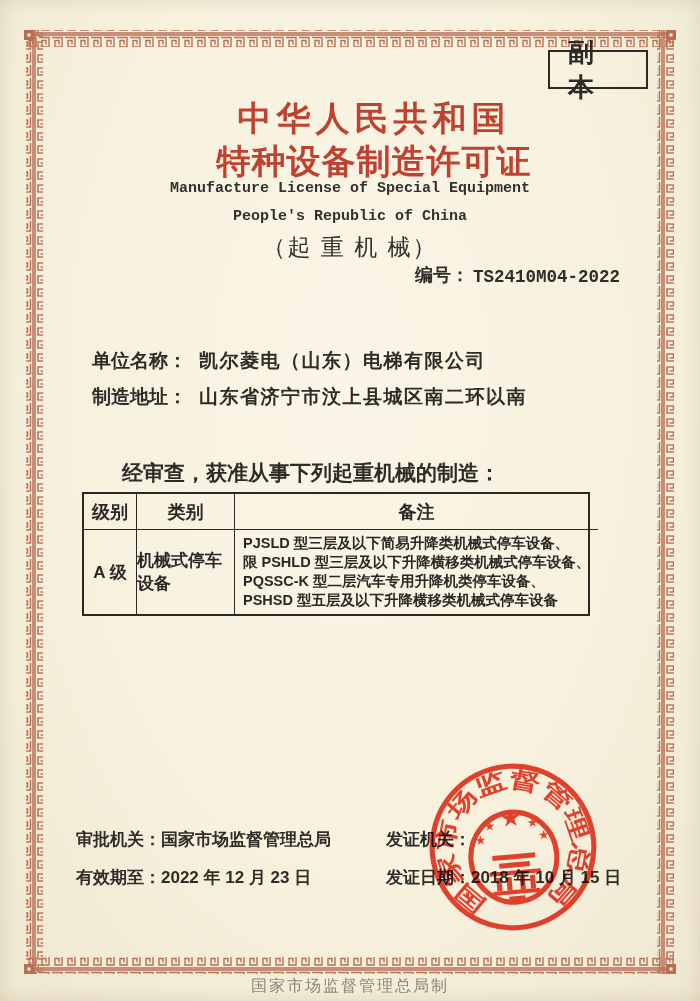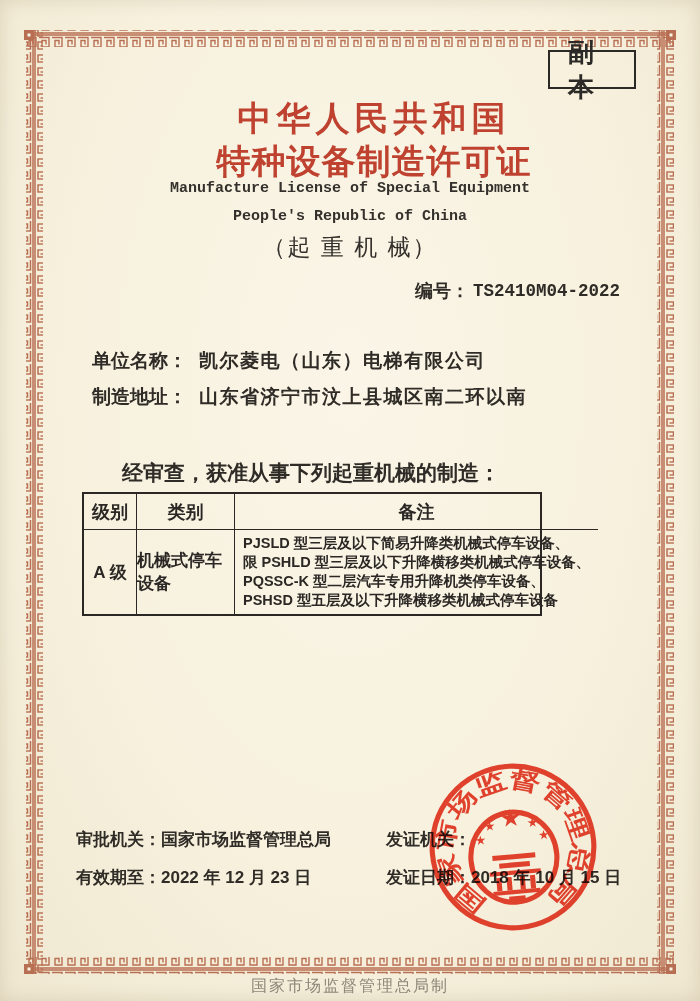--- a/index.html
+++ b/index.html
@@ -7,48 +7,48 @@
     position:relative;
     width:700px;height:1001px;
     background:radial-gradient(ellipse at 50% 38%, #faf5e7 0%, #f7f1de 55%, #efe7d0 100%);
     box-shadow:inset 0 0 18px rgba(120,100,60,.18);
     overflow:hidden;
     font-family:"Liberation Sans","DejaVu Sans",sans-serif;
     color:#2f2b26;
   }
   .border-frame{position:absolute;left:0;top:0;z-index:1;}
   .dup-box{
-    position:absolute;left:548px;top:50px;width:88px;height:39px;
+    position:absolute;left:548px;top:50px;width:100px;height:39px;
     border:2.5px solid #2c2a27;box-sizing:border-box;
     display:flex;align-items:center;justify-content:center;
     font-size:26px;font-weight:700;letter-spacing:18px;padding-left:18px;
     color:#2c2a27;z-index:2;
   }
   .center{position:absolute;left:0;width:100%;text-align:center;z-index:2;}
   .title-cn{font-weight:700;color:#bf4230;font-size:34px;padding-left:24px;}
   .t1{top:96px;letter-spacing:5px;}
   .t2{top:139px;letter-spacing:1px;}
   .title-en{font-family:Liberation Mono, monospace;font-weight:700;color:#34302b;font-size:15px;}
   .e1{top:180px;}
   .e2{top:208px;}
   .cat{top:232px;font-size:23px;letter-spacing:2px;color:#34302b;font-weight:500;}
   .license-line{
-    position:absolute;right:80px;top:279px;z-index:2;
-    display:flex;align-items:center;white-space:nowrap;
+    position:absolute;right:80px;top:263px;z-index:2;
+    display:flex;align-items:flex-end;white-space:nowrap;
   }
   .license-line .lbl{font-size:18px;font-weight:600;}
   .license-line .num{font-family:"Liberation Mono","DejaVu Sans Mono",monospace;font-size:17.5px;font-weight:600;margin-left:4px;}
   .info-row{position:absolute;left:92px;z-index:2;white-space:nowrap;font-size:19px;font-weight:600;}
   .info-row .lbl{margin-right:12px;}
   .info-row .val{letter-spacing:1.5px;}
   .r1{top:348px;}
   .r2{top:384px;}
   .approval{position:absolute;left:122px;top:459px;font-size:21px;font-weight:600;z-index:2;white-space:nowrap;}
   .lic-table{
-    position:absolute;left:82px;top:492px;width:460px;z-index:2;
+    position:absolute;left:82px;top:492px;width:508px;z-index:2;
     border:2px solid #2b2724;box-sizing:border-box;
     display:grid;grid-template-columns:53px 98px 1fr;
     background:transparent;color:#2b2724;
   }
   .cell{border-right:1.5px solid #2b2724;box-sizing:border-box;display:flex;align-items:center;justify-content:center;}
   .cell:nth-child(3n){border-right:none;}
   .hdr{height:36px;font-size:18px;font-weight:700;border-bottom:1.5px solid #2b2724;}
   .bdy{min-height:84px;font-size:17px;font-weight:600;}
   .remarks{flex-direction:column;align-items:flex-start;justify-content:center;padding:3px 8px;}
   .remark-line{font-size:14.5px;line-height:19px;font-weight:600;white-space:nowrap;}

